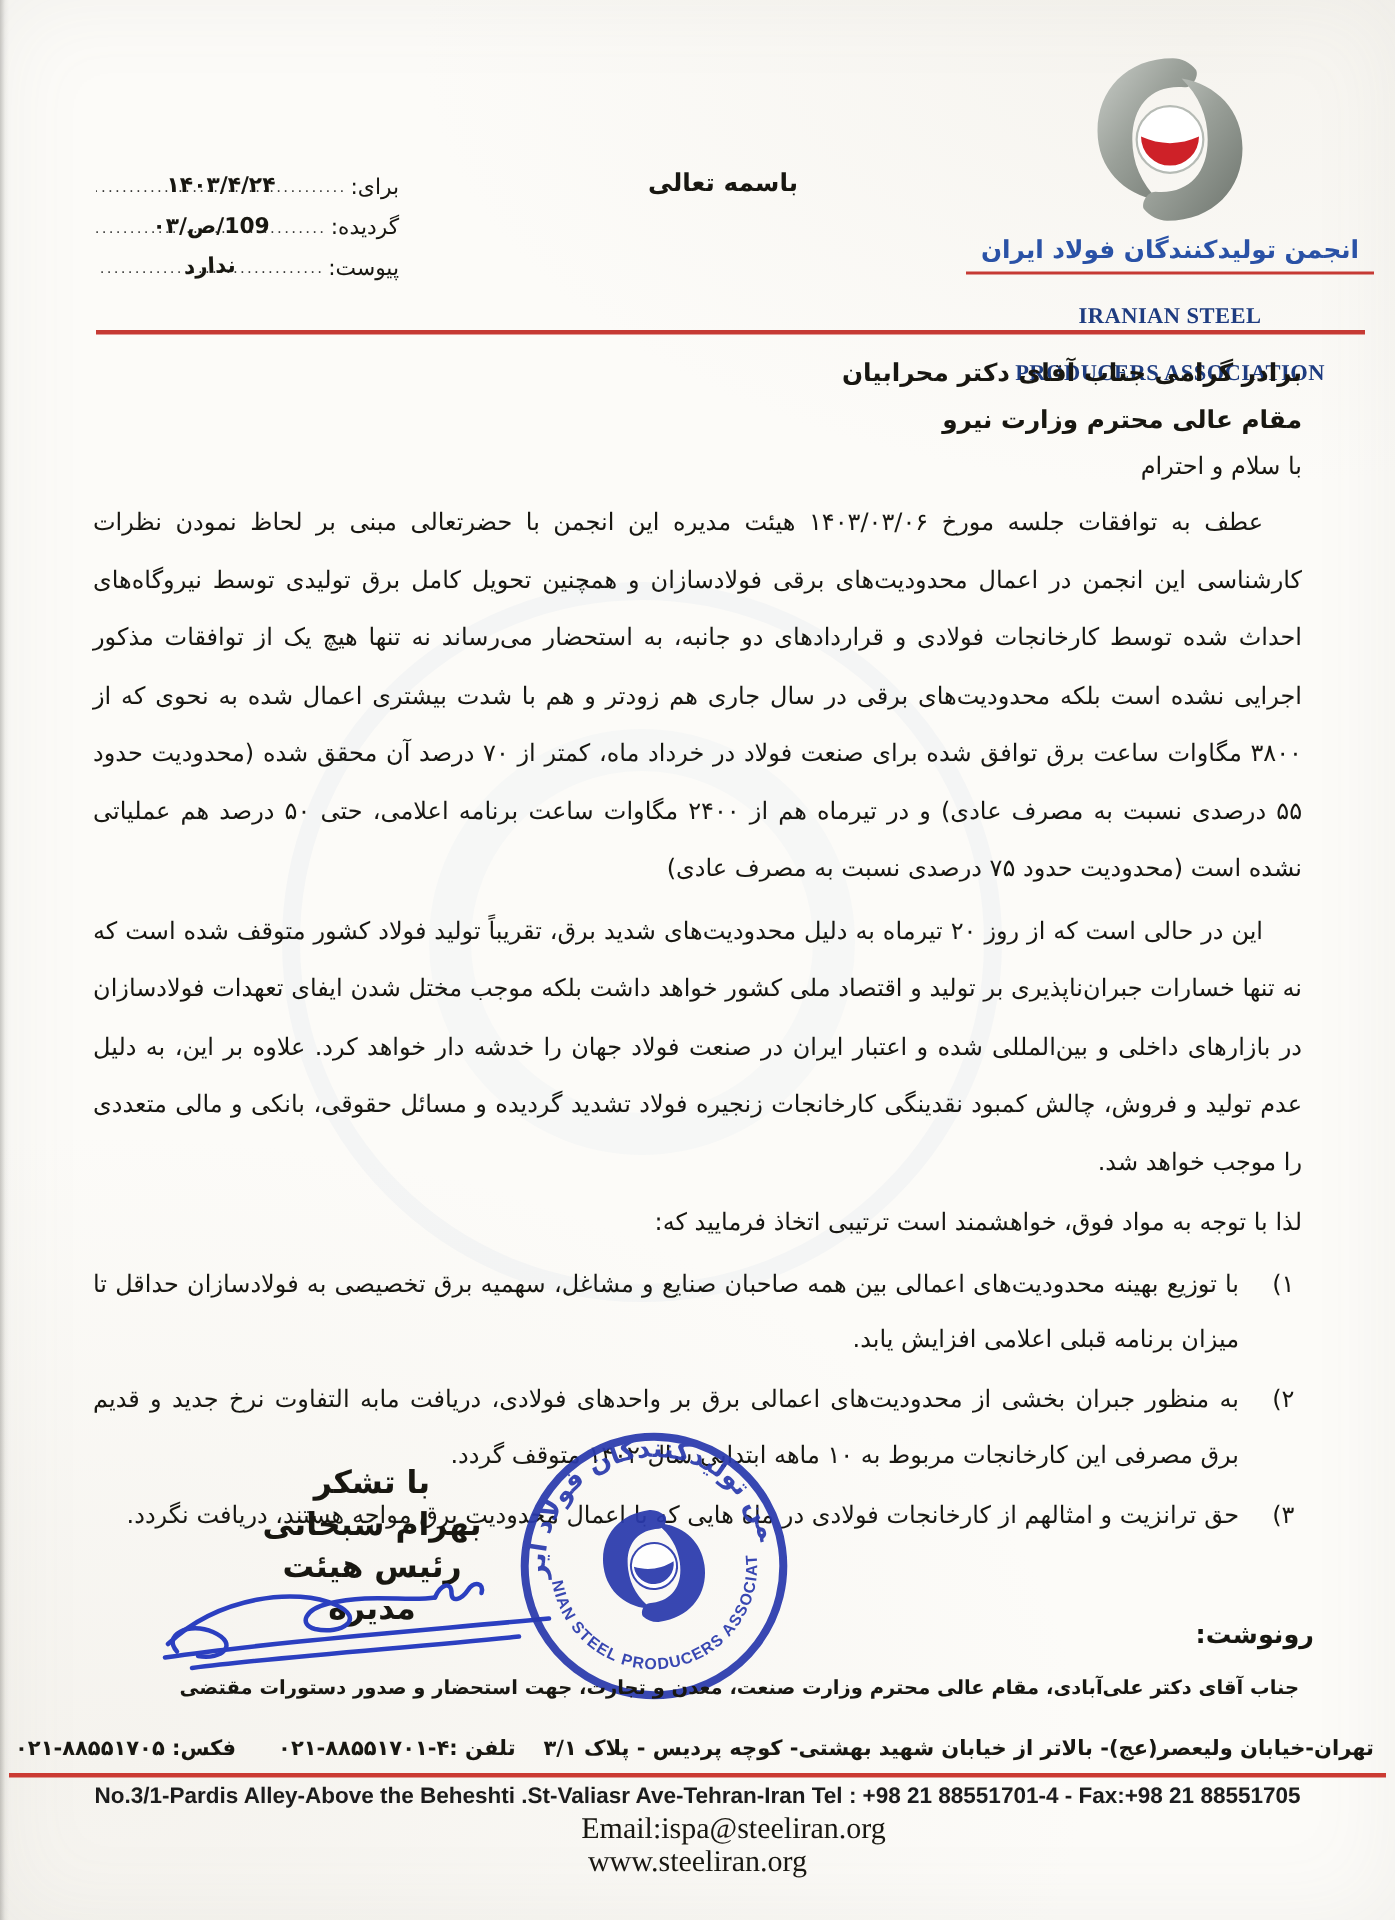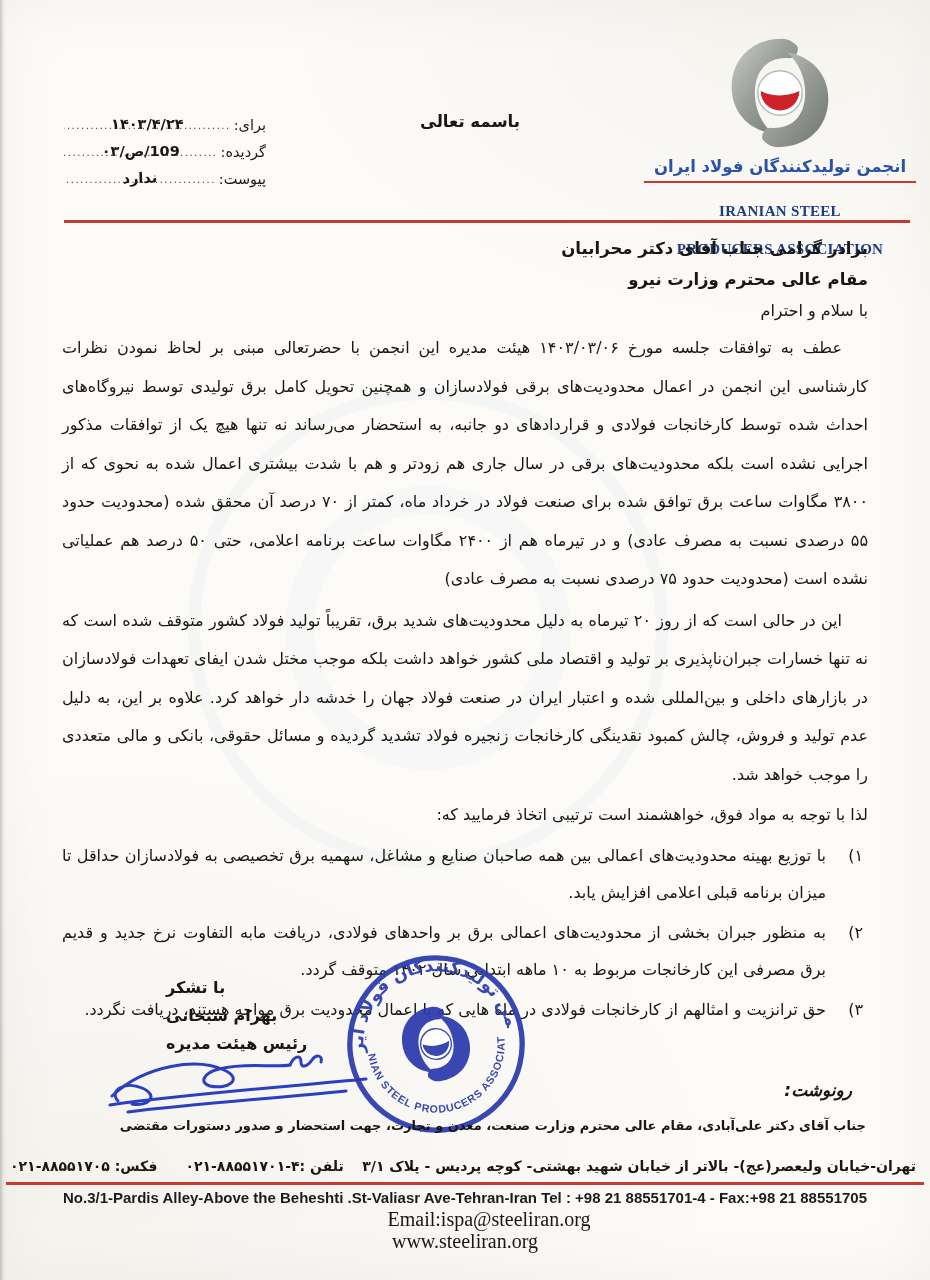--- a/index.html
+++ b/index.html
@@ -21,21 +21,21 @@
   .meta { position:absolute; top:106px; left:64px; width:202px; direction:rtl; font-size:14.5px; }
   .meta-row { display:flex; align-items:flex-end; height:27px; position:relative; }
   .meta-label { white-space:nowrap; padding-left:3px; }
   .meta-field { flex:1; position:relative; height:22px; }
   .meta-dots { position:absolute; right:0; left:0; bottom:2px; overflow:hidden; white-space:nowrap;
     font-size:10px; letter-spacing:1.5px; color:#3a3a38; }
   .meta-value { position:absolute; right:0; left:0; bottom:1px; text-align:center;
     font-weight:bold; font-size:14.5px; }
   .hand { transform:rotate(-2deg); }
 
-  .bismillah { position:absolute; top:112px; left:388px; width:164px; text-align:center;
+  .bismillah { position:absolute; top:112px; left:400px; width:164px; text-align:center;
     font-weight:bold; font-size:16.5px; }
 
   .letterhead { position:absolute; top:34px; right:14px; width:272px; text-align:center; }
   .logo-wrap { width:116px; margin:0 auto; }
   .org-fa { color:#2a52a6; font-weight:bold; font-size:16.5px; padding-bottom:5px;
     border-bottom:2.5px solid #c63a34; margin-top:1px; }
   .org-en { color:#1e3c80; font-family:"Liberation Serif", serif; font-weight:bold;
     font-size:15px; line-height:17.5px; margin-top:20px; letter-spacing:.3px; }
 
   .main-divider { position:absolute; top:220px; left:64px; right:20px; height:2.5px; background:#c63a34; }
@@ -51,26 +51,26 @@
   .item-num { position:absolute; right:5px; top:0; }
 
   
   .watermark { position:absolute; left:188px; top:388px; width:480px; height:480px;
     border:12px solid rgba(105,148,205,.055); border-radius:50%; pointer-events:none; }
   .watermark::after { content:""; position:absolute; inset:86px;
     border:28px solid rgba(105,148,205,.04); border-radius:50%; }
 
   
   .bottom { position:absolute; left:0; right:0; top:952px; height:212px; }
-  .closing { position:absolute; left:166px; top:22px; width:164px; text-align:left;
-    font-weight:bold; font-size:16px; line-height:28px; direction:rtl; }
+  .closing { position:absolute; left:166px; top:22px; width:164px; text-align:center;
+    font-weight:bold; font-size:21px; line-height:28px; direction:rtl; }
   .signature-ink { position:absolute; left:104px; top:94px; width:272px; height:74px; }
   .stamp { position:absolute; left:344px; top:0; width:184px; height:184px;
     transform:rotate(-8deg); opacity:.93; }
-  .cc-label { position:absolute; right:78px; top:128px; font-weight:bold; font-size:17px; direction:rtl;font-style:italic; }
+  .cc-label { position:absolute; right:54px; top:128px; font-weight:bold; font-size:17px; direction:rtl; }
   .cc-line { position:absolute; right:64px; left:58px; top:166px; direction:rtl;
     text-align:right; font-size:13px;font-weight:bold; }
 
   
   .footer { position:absolute; left:0; right:0; top:1158px; text-align:center; }
   .footer-fa { display:flex; direction:rtl; justify-content:space-between; align-items:center;
     padding:0 14px 0 10px; font-weight:bold; font-size:14px; }
   .telfax { display:flex; gap:28px; }
   .footer-redline { height:2.5px; background:#cb3a32; margin:8px 6px 4px; }
   .footer-en { font-weight:bold; font-size:15px; color:#1c1c1c; font-family:"Liberation Sans", sans-serif; }

